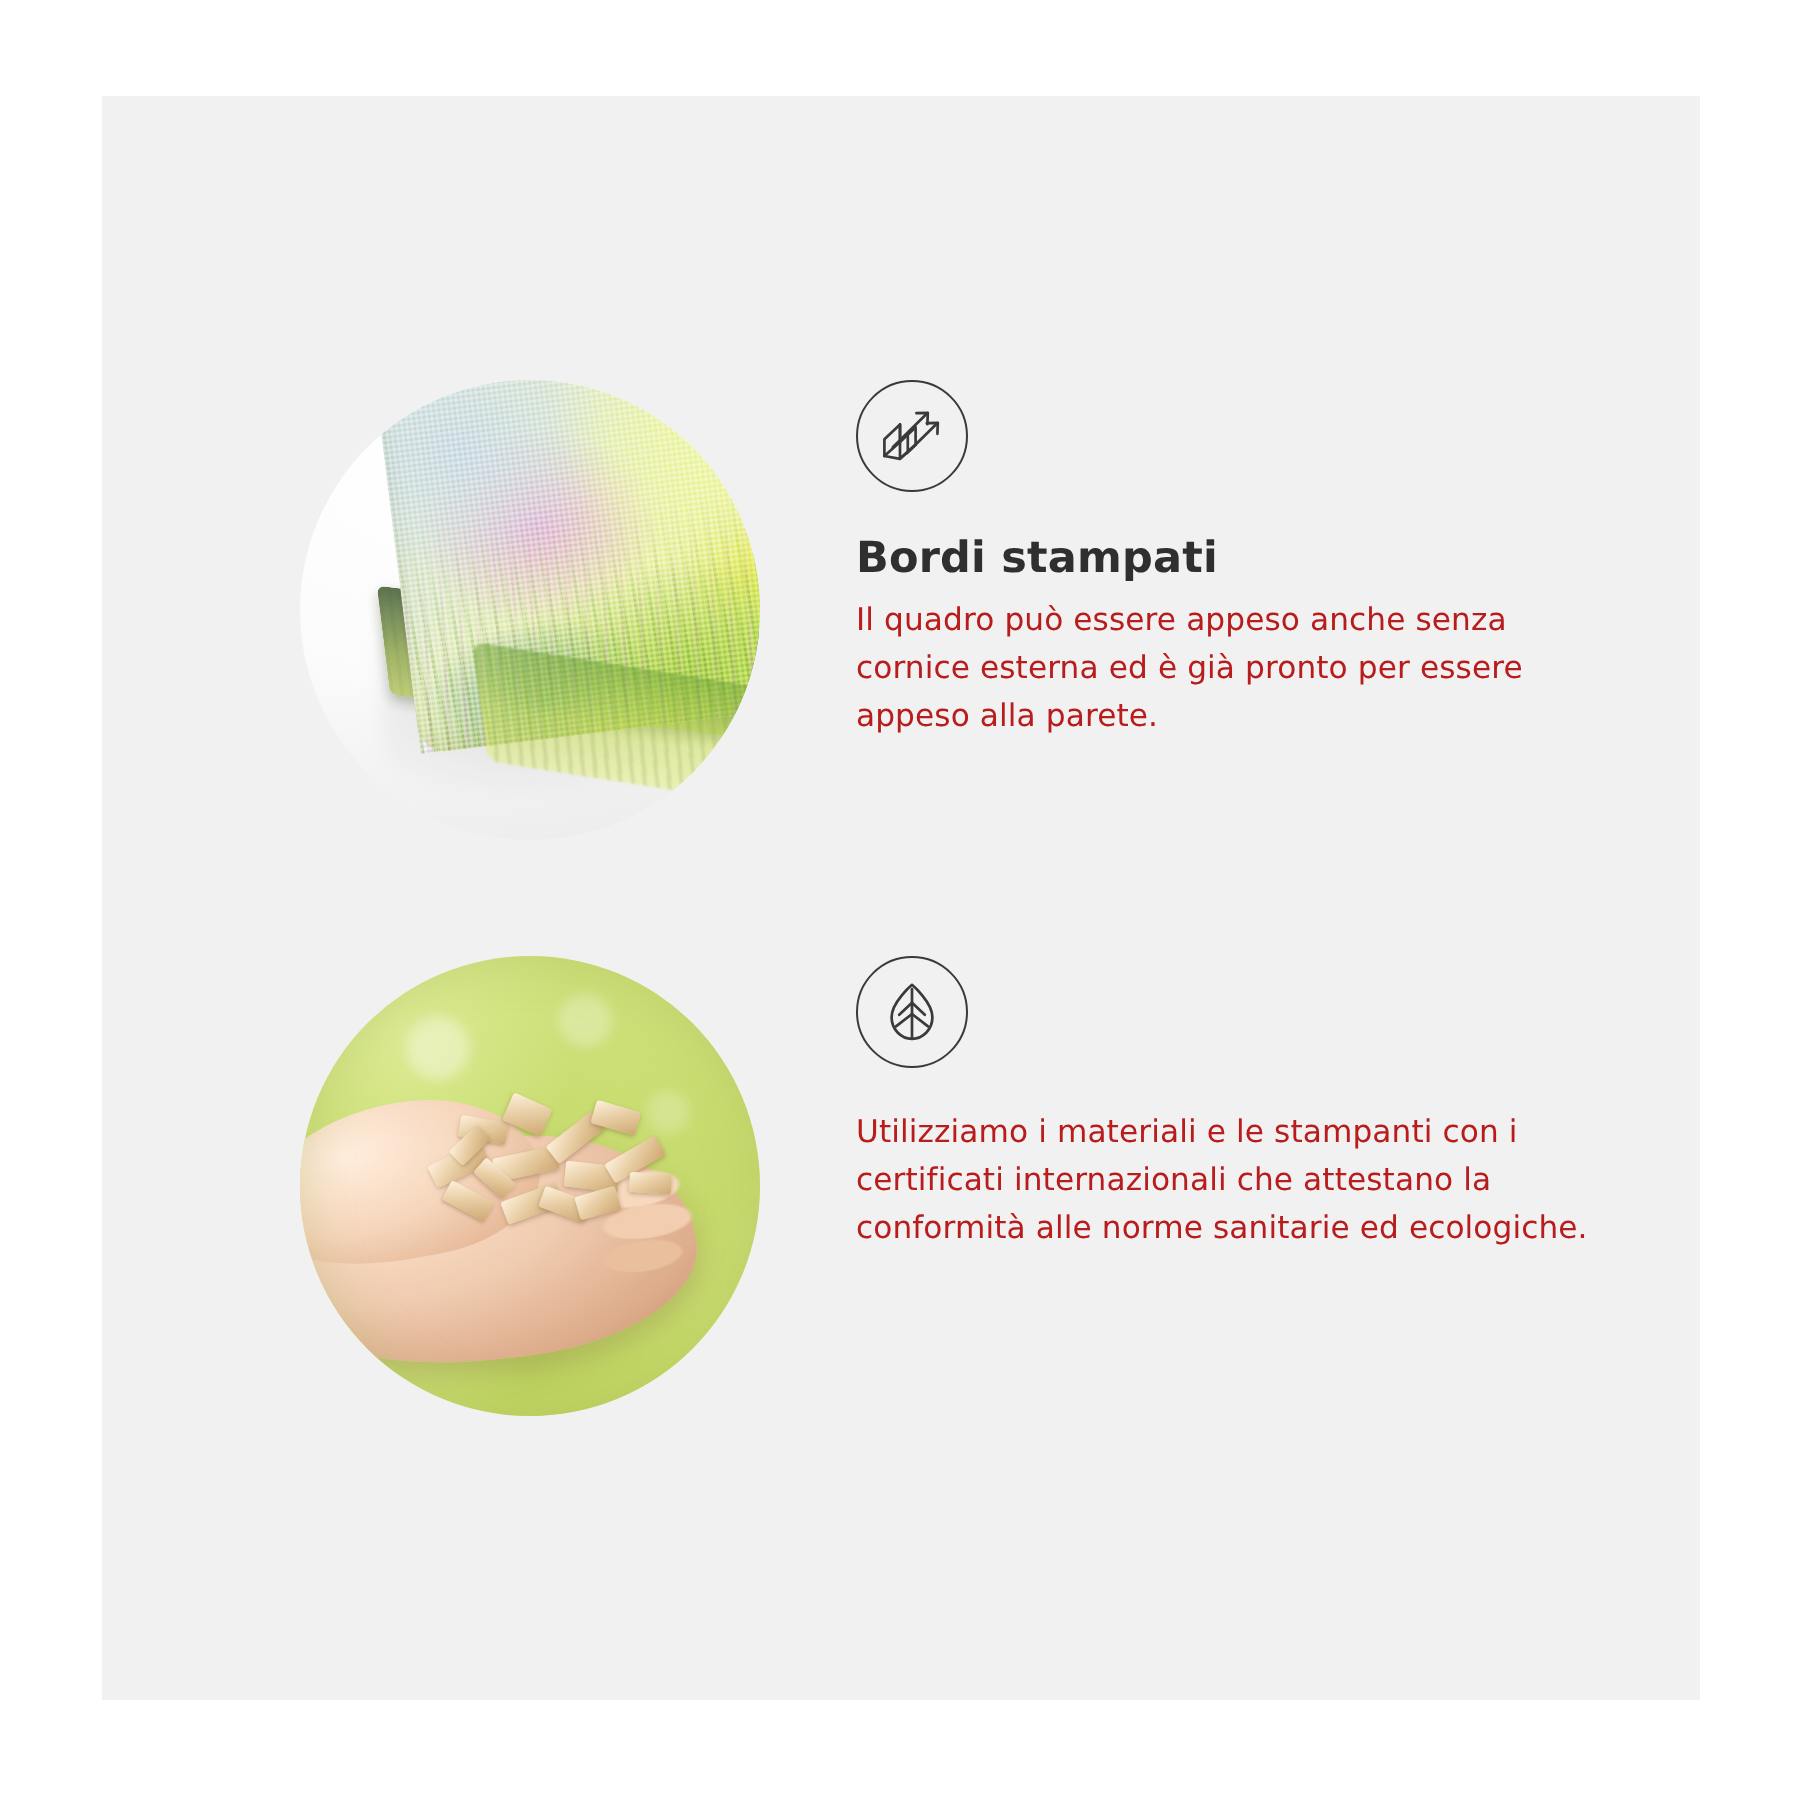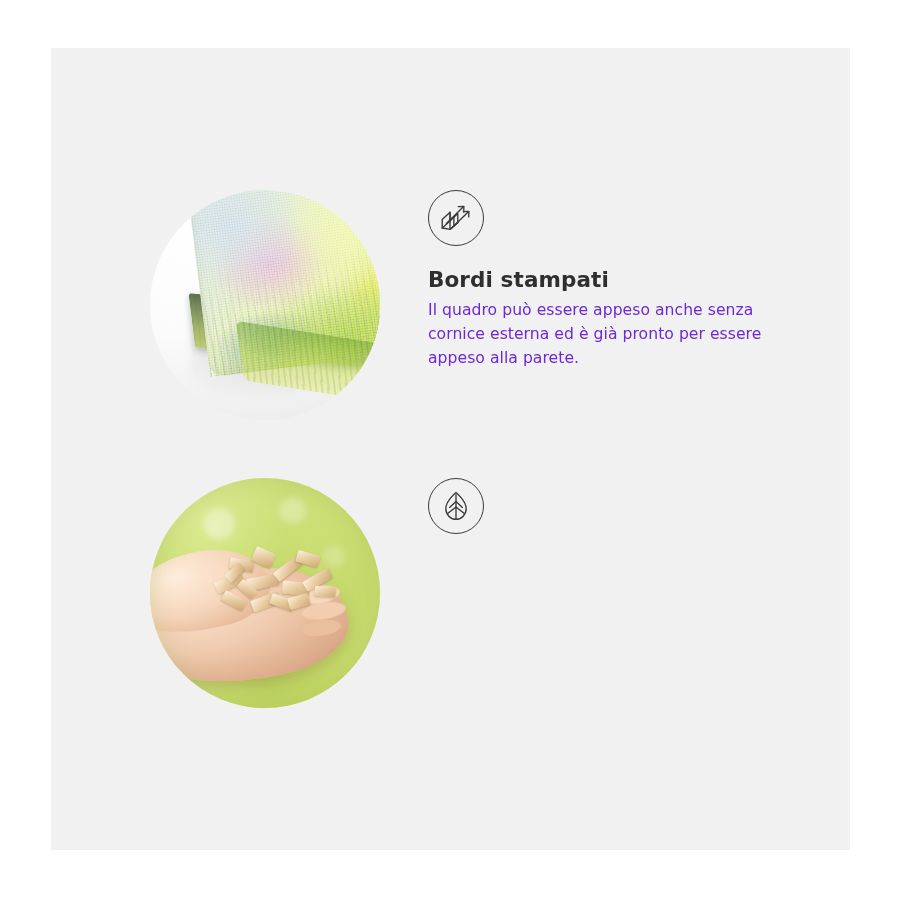--- a/index.html
+++ b/index.html
@@ -251,21 +251,21 @@
     font-size: 21.5px;
     font-weight: 600;
     color: #2f2f2f;
     letter-spacing: .1px;
     line-height: 28px;
   }
   .feature-text {
     margin: 0;
     font-size: 15.6px;
     font-weight: 400;
-    color: #6d28d9;
+    color: #b91c1c;
     line-height: 24px;
     letter-spacing: .05px;
     width: 366px;
   }
 </style>
 </head>
 <body>
 
 <div id="page">
   <div id="panel">
@@ -344,17 +344,18 @@
 
             <path d="M17 5.6 L17 30.4"></path>
 
             <path d="M17 12.4 L10.6 18.4"></path>
             <path d="M17 18.0 L9.0 24.2"></path>
 
             <path d="M17 12.4 L23.4 18.4"></path>
             <path d="M17 18.0 L25.0 24.2"></path>
           </svg>
         </div>
+        <p class="feature-text">Utilizziamo i materiali e le stampanti con i certificati internazionali che attestano la conformità alle norme sanitarie ed ecologiche.</p>
       </div>
     </div>
 
   </div>
 </div>
 
 </body></html>

